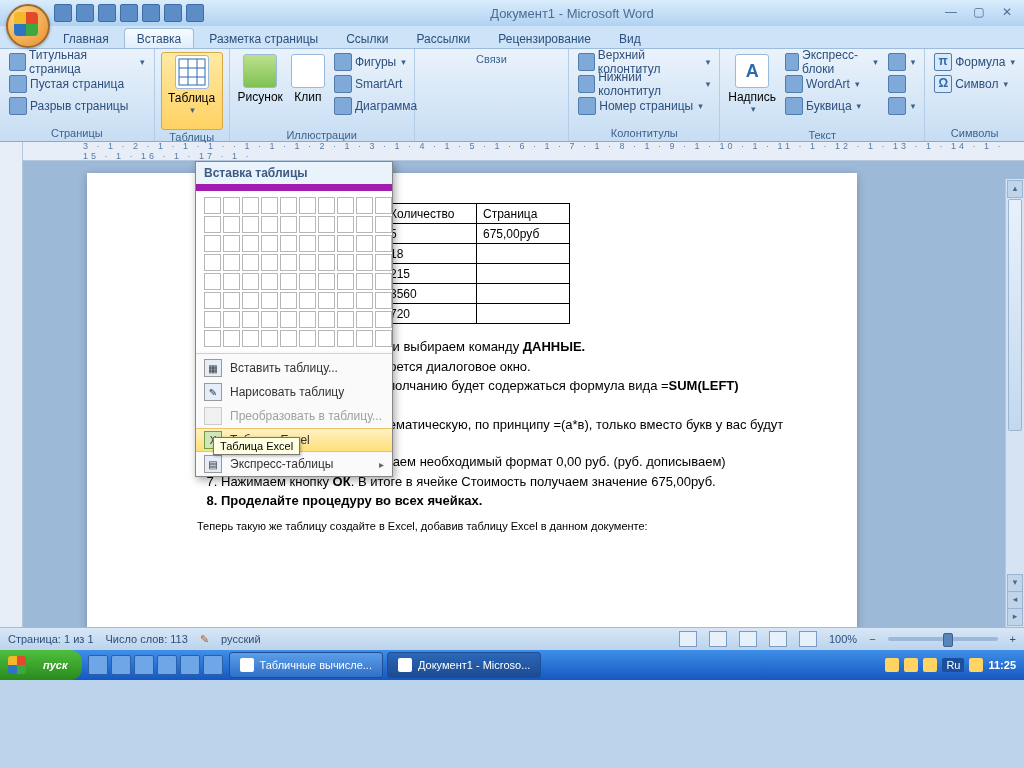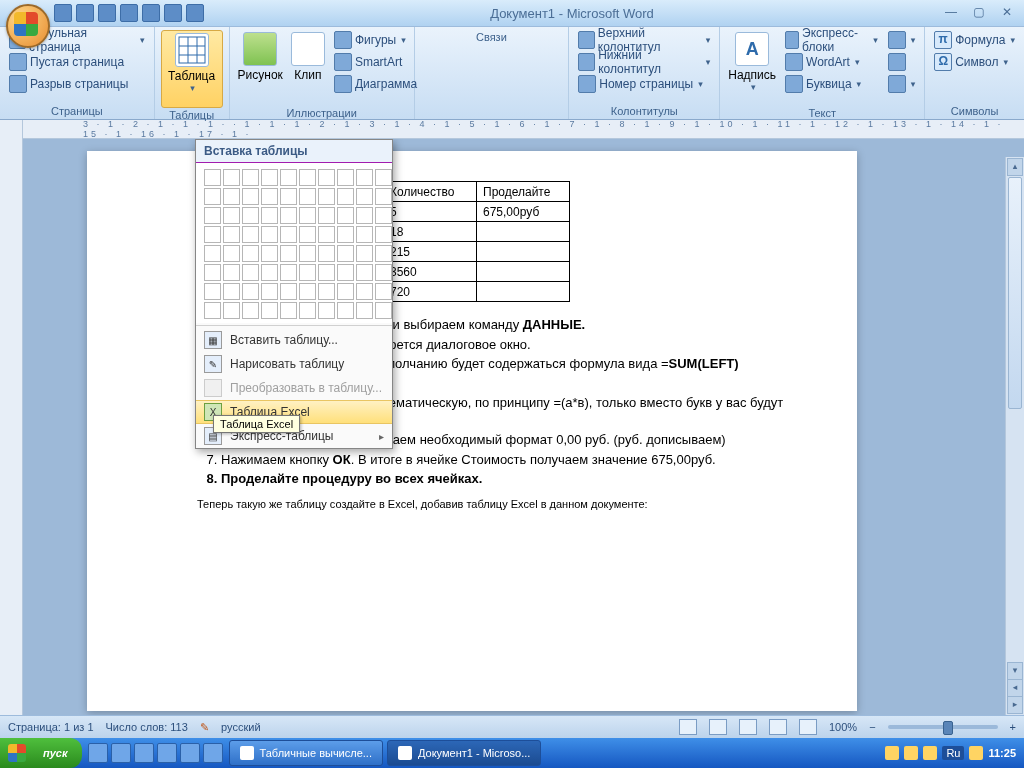--- a/index.html
+++ b/index.html
@@ -1,16 +1,16 @@
 <!DOCTYPE html>
 <html><head>
 <meta charset="utf-8">
 <style>
   html, body { margin:0; padding:0; font-family: "Segoe UI", Tahoma, sans-serif; font-size:12px; overflow:hidden; width:1024px; height:768px; background:#bcd3ec; }
-  .window { width:1024px; height:768px; display:flex; flex-direction:column; background:linear-gradient(#cfe4f8,#a9cdef); }
+  .window { width:1024px; height:680px; display:flex; flex-direction:column; background:linear-gradient(#cfe4f8,#a9cdef); }
   .titlebar { height:26px; background:linear-gradient(#d9ecfb,#b0d2f1); display:flex; align-items:center; padding:0 6px; }
   .office-btn { width:40px; height:40px; position:absolute; left:6px; top:4px; border-radius:50%; background:radial-gradient(circle at 30% 30%, #ffd98a, #e78b2f); border:2px solid #9c6a2a; box-shadow:0 1px 3px rgba(0,0,0,.3); z-index:20; }
   .office-inner{position:absolute;left:6px;top:6px;width:24px;height:24px;border-radius:4px;background:conic-gradient(#e34a2b 0 90deg,#39a940 0 180deg,#2f74c3 0 270deg,#f2b92b 0);}  
   .qat { margin-left:48px; display:flex; gap:4px; }
   .qat-icon { width:16px; height:16px; background:#5d8dc7; border:1px solid #3d6da7; border-radius:2px; }
   .title { flex:1; text-align:center; color:#4b6e96; font-size:13px; }
   .win-controls { display:flex; gap:6px; }
   .win-ctrl { width:22px; height:16px; color:#4b6e96; text-align:center; line-height:14px; border-radius:2px; }
   
   .tabstrip { height:22px; display:flex; align-items:flex-end; padding-left:50px; gap:2px; }
@@ -36,21 +36,21 @@
   .paper-area{flex:1; overflow:hidden; position:relative;}
   .paper { position:absolute; left:64px; top:12px; width:770px; height:560px; background:#fff; box-shadow:0 2px 8px rgba(0,0,0,.25); padding:30px 60px 30px 110px; box-sizing:border-box;}
   table.doc { border-collapse:collapse; margin-bottom:14px;}
   table.doc td{ border:1px solid #000; padding:1px 6px; min-width:80px; height:17px; font-size:12px;}
   ol.instr{ margin:8px 0; padding-left:24px;}
   ol.instr li{ margin-bottom:2px; font-size:13px; line-height:1.35;}
   .bold{font-weight:bold;}
   .para{font-size:11px; margin-top:10px;}
   
   .dropdown { position:absolute; left:172px; top:0px; width:196px; background:#fafafa; border:1px solid #868686; box-shadow:2px 3px 8px rgba(0,0,0,.35); z-index:30;}
-  .dd-title{ padding:4px 8px; font-weight:bold; color:#3c5b85; background:#eaf2fb; border-bottom:1px solid #a21caf;}
+  .dd-title{ padding:4px 8px; font-weight:bold; color:#3c5b85; background:#eaf2fb; border-bottom:7px solid #a21caf;}
   .grid { display:grid; grid-template-columns:repeat(10,17px); grid-template-rows:repeat(8,17px); gap:2px; padding:6px 8px 4px; background:#fff;}
   .cell{ width:15px;height:15px;border:1px solid #b6b6b6; background:#fff;}
   .dd-sep{height:1px;background:#d0d0d0;margin:2px 0;}
   .dd-item{ display:flex; align-items:center; gap:8px; padding:3px 8px; color:#333;}
   .dd-item.disabled{color:#a0a0a0;}
   .dd-item.hover{ background:linear-gradient(#fff1c3,#ffe07b); border-top:1px solid #e9c562; border-bottom:1px solid #e9c562; padding-top:2px; padding-bottom:2px;}
   .dd-item .mico{width:16px;height:16px;border:1px solid #9a9a9a;background:#e4eefb;display:flex;align-items:center;justify-content:center;font-size:10px;}
   .dd-item.hover .mico{background:#cfe6b7;border-color:#6ca040;}
   .dd-item .arw{margin-left:auto;font-size:10px;color:#666;}
   .tooltip{ position:absolute; left:190px; top:276px; background:#ffffe1; border:1px solid #767676; padding:2px 6px; font-size:11px; z-index:40; box-shadow:1px 1px 3px rgba(0,0,0,.3);}
@@ -97,20 +97,29 @@
       <div class="qat-icon"></div>
     </div>
     <div class="title">Документ1 - Microsoft Word</div>
     <div class="win-controls">
       <div class="win-ctrl">—</div>
       <div class="win-ctrl">▢</div>
       <div class="win-ctrl">✕</div>
     </div>
   </div>
 
+  <div class="tabstrip">
+    <div class="tab">Главная</div>
+    <div class="tab active">Вставка</div>
+    <div class="tab">Разметка страницы</div>
+    <div class="tab">Ссылки</div>
+    <div class="tab">Рассылки</div>
+    <div class="tab">Рецензирование</div>
+    <div class="tab">Вид</div>
+  </div>
 
   <div class="ribbon">
     <div class="group" style="width:160px">
       <div class="group-body">
           <div class="mini">
         <div class="mini-row">
               <div class="mini-ico"></div>
               <span>Титульная страница</span>
               <span class="dd-arrow">▾</span>
             </div>
@@ -269,21 +278,21 @@
     <div class="main">
       <div class="hruler">3 · 1 · 2 · 1 · 1 · 1 ·   · 1 · 1 · 1 · 2 · 1 · 3 · 1 · 4 · 1 · 5 · 1 · 6 · 1 · 7 · 1 · 8 · 1 · 9 · 1 · 10 · 1 · 11 · 1 · 12 · 1 · 13 · 1 · 14 · 1 · 15 · 1 · 16 · 1 · 17 · 1 ·</div>
       <div class="paper-area">
         <div class="paper">
           <table class="doc">
             <tbody>
                 <tr>
                   <td></td>
                   <td>Цена</td>
                   <td>Количество</td>
-                  <td>Проделайте</td>
+                  <td>Страница</td>
                 </tr>
             <tr>
                   <td></td>
                   <td>35</td>
                   <td>5</td>
                   <td>675,00руб</td>
                 </tr>
             <tr>
                   <td></td>
                   <td>5</td>

